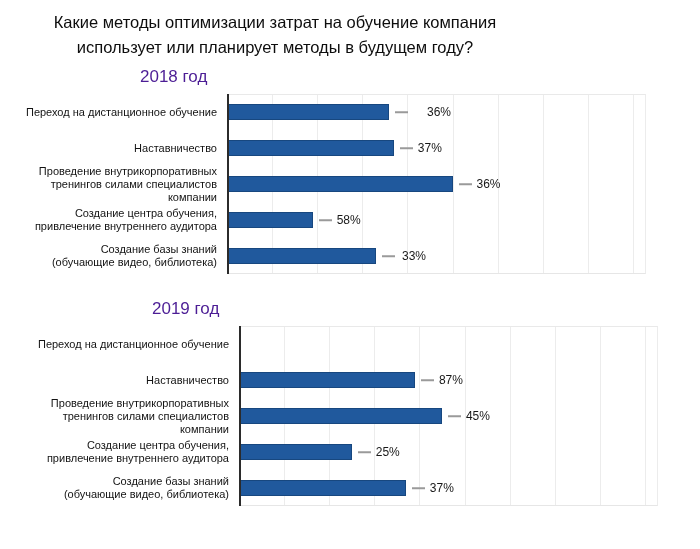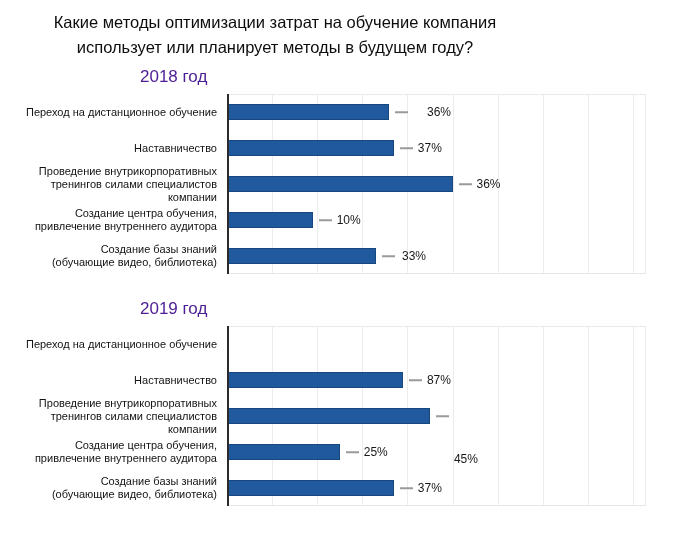--- a/index.html
+++ b/index.html
@@ -180,36 +180,36 @@
               <div class="leader" style="left: 231.5px; background: rgb(154, 154, 154);"></div>
               <div class="value" style="left: 249.5px;">36%</div>
             </div>
           </div>
           <div class="row">
             <div class="row-label">Создание центра обучения,
 привлечение внутреннего аудитора</div>
             <div class="bar-zone">
               <div class="bar" style="width: 85.69px; background: rgb(32, 89, 157); border-color: rgb(23, 71, 127);"></div>
               <div class="leader" style="left: 91.69px; background: rgb(154, 154, 154);"></div>
-              <div class="value" style="left: 109.69px;">10%</div>
+              <div class="value" style="left: 109.69px;">58%</div>
             </div>
           </div>
           <div class="row">
             <div class="row-label">Создание базы знаний
 (обучающие видео, библиотека)</div>
             <div class="bar-zone">
               <div class="bar" style="width: 148.83px; background: rgb(32, 89, 157); border-color: rgb(23, 71, 127);"></div>
               <div class="leader" style="left: 154.83px; background: rgb(154, 154, 154);"></div>
               <div class="value" style="left: 175px;">33%</div>
             </div>
           </div>
         </div>
       </div>
     </div>
-    <div class="section" style="margin-top: 24px;">
+    <div class="section" style="margin-top: 24px; padding-left: 12px;">
       <div class="section-heading">2019 год</div>
       <div class="chart" style="margin-top: 6px;">
         <div class="plot">
           <div class="gridline" style="left: 45.1px;"></div>
           <div class="gridline" style="left: 90.2px;"></div>
           <div class="gridline" style="left: 135.3px;"></div>
           <div class="gridline" style="left: 180.4px;"></div>
           <div class="gridline" style="left: 225.5px;"></div>
           <div class="gridline" style="left: 270.6px;"></div>
           <div class="gridline" style="left: 315.7px;"></div>
@@ -229,21 +229,21 @@
               <div class="value" style="left: 199.89px;">87%</div>
             </div>
           </div>
           <div class="row">
             <div class="row-label">Проведение внутрикорпоративных
 тренингов силами специалистов
 компании</div>
             <div class="bar-zone">
               <div class="bar" style="width: 202.95px; background: rgb(32, 89, 157); border-color: rgb(23, 71, 127);"></div>
               <div class="leader" style="left: 208.95px; background: rgb(154, 154, 154);"></div>
-              <div class="value" style="left: 226.95px; margin-top: 43px;">45%</div>
+              <div class="value" style="left: 226.95px;">45%</div>
             </div>
           </div>
           <div class="row">
             <div class="row-label">Создание центра обучения,
 привлечение внутреннего аудитора</div>
             <div class="bar-zone">
               <div class="bar" style="width: 112.75px; background: rgb(32, 89, 157); border-color: rgb(23, 71, 127);"></div>
               <div class="leader" style="left: 118.75px; background: rgb(154, 154, 154);"></div>
               <div class="value" style="left: 136.75px;">25%</div>
             </div>

